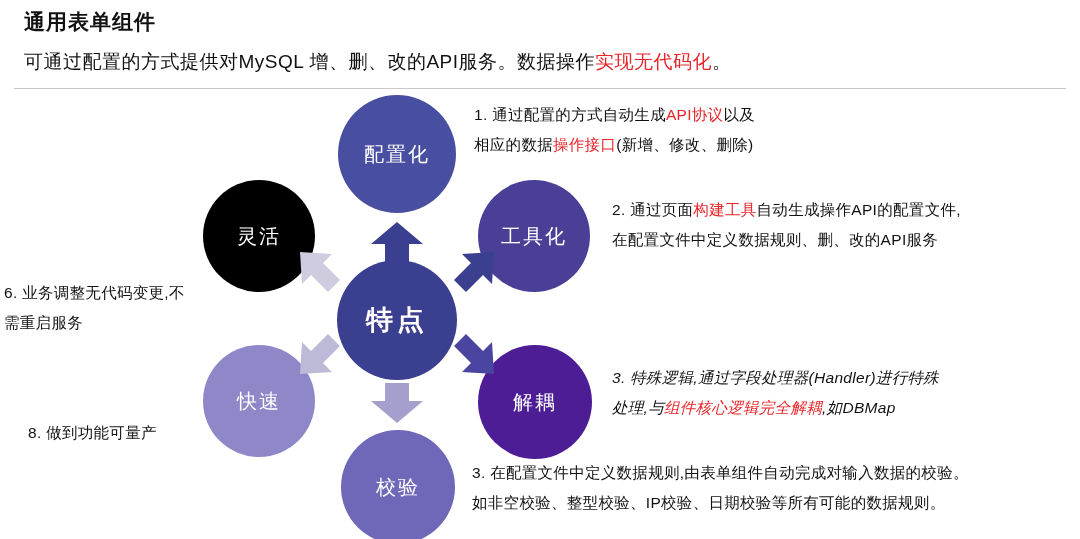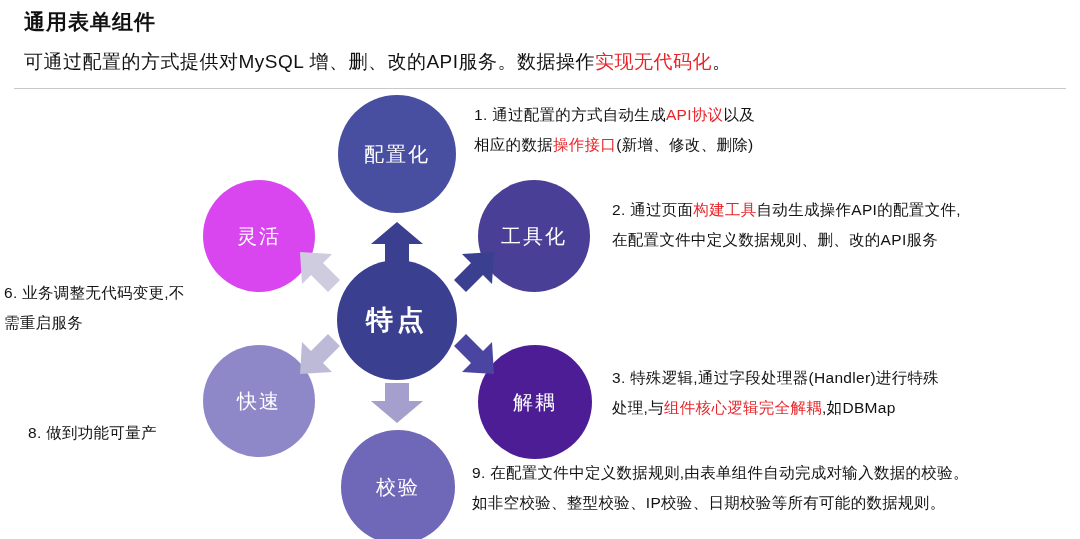--- a/index.html
+++ b/index.html
@@ -90,41 +90,41 @@
   }
   .c-fast {
     left: 203px; top: 345px;
     width: 112px; height: 112px;
     background: #8e88c8;
     font-size: 20px;
   }
   .c-flex {
     left: 203px; top: 180px;
     width: 112px; height: 112px;
-    background: #d946ef;
+    background: #000000;
     font-size: 20px;
   }
 
   
   .arrow {
     position: absolute;
   }
   .arrow svg { display: block; }
 
   
   .txt {
     position: absolute;
     font-size: 15.5px;
     line-height: 30px;
     color: #111111;
     letter-spacing: 0.3px;
   }
   .t1 { left: 474px; top: 100px; width: 420px; }
   .t2 { left: 612px; top: 195px; width: 440px; }
-  .t3 { left: 612px; top: 363px; width: 450px; }
+  .t3 { left: 612px; top: 363px; width: 450px; font-style: italic; }
   .t4 { left: 472px; top: 458px; width: 600px; }
   .t5 { left: 28px; top: 418px; width: 190px; }
   .t6 { left: 4px; top: 278px; width: 205px; }
 </style>
 </head>
 <body>
 
 <div class="title">通用表单组件</div>
 
 <div class="subtitle">
@@ -203,21 +203,21 @@
 </div>
 
 <div class="txt t3">
   <div>3. 特殊逻辑,通过字段处理器(Handler)进行特殊</div>
   <div>
     <span>处理,与</span><span class="hl">组件核心逻辑完全解耦</span><span>,如DBMap</span>
   </div>
 </div>
 
 <div class="txt t4">
-  <div>9. 在配置文件中定义数据规则,由表单组件自动完成对输入数据的校验。</div>
+  <div>3. 在配置文件中定义数据规则,由表单组件自动完成对输入数据的校验。</div>
   <div>如非空校验、整型校验、IP校验、日期校验等所有可能的数据规则。</div>
 </div>
 
 <div class="txt t5">
   <div>8. 做到功能可量产</div>
 </div>
 
 <div class="txt t6">
   <div>6. 业务调整无代码变更,不</div>
   <div>需重启服务</div>

